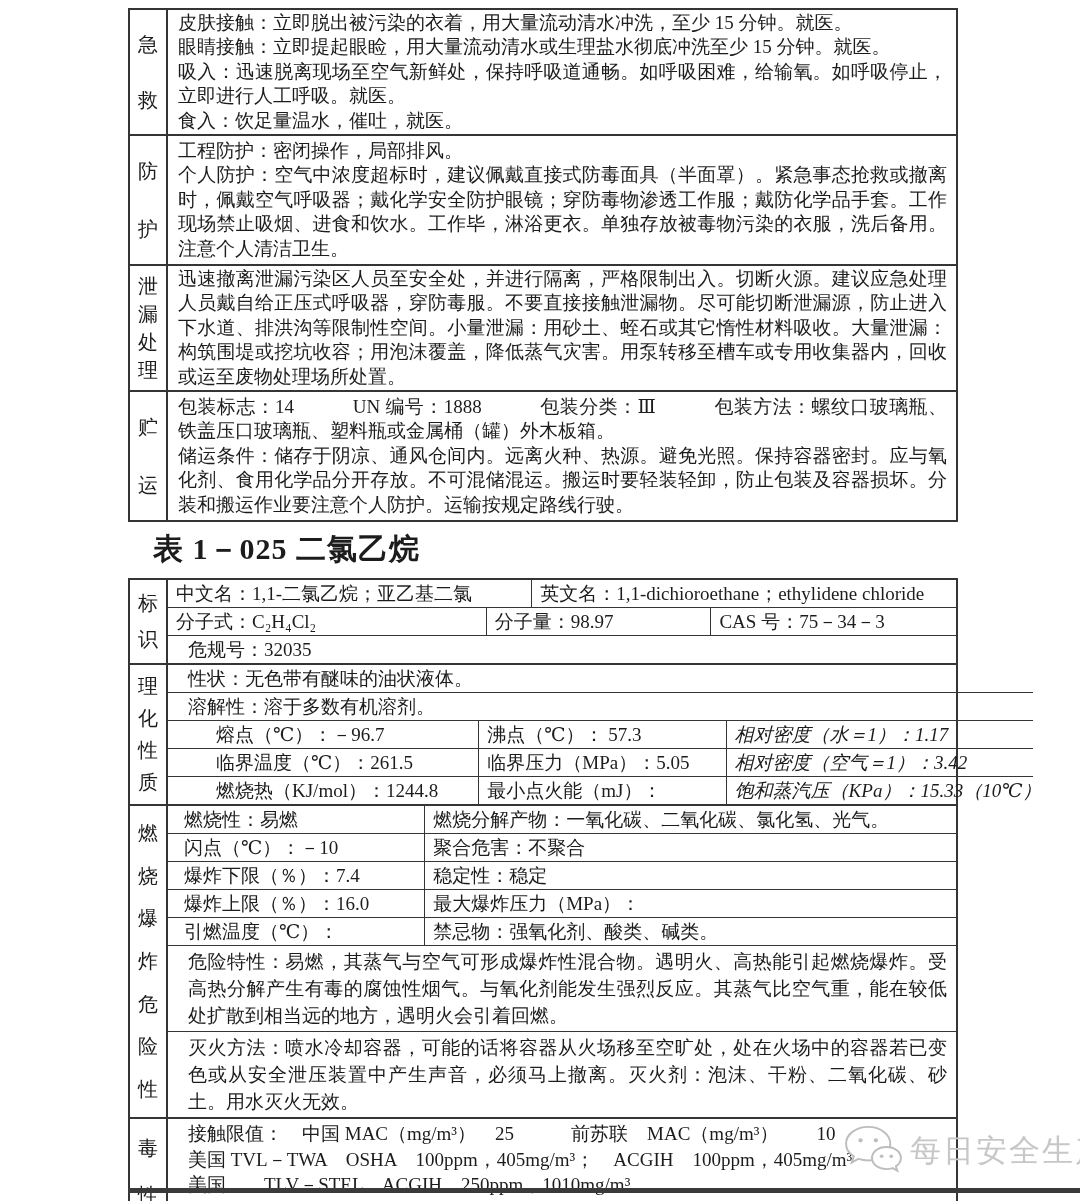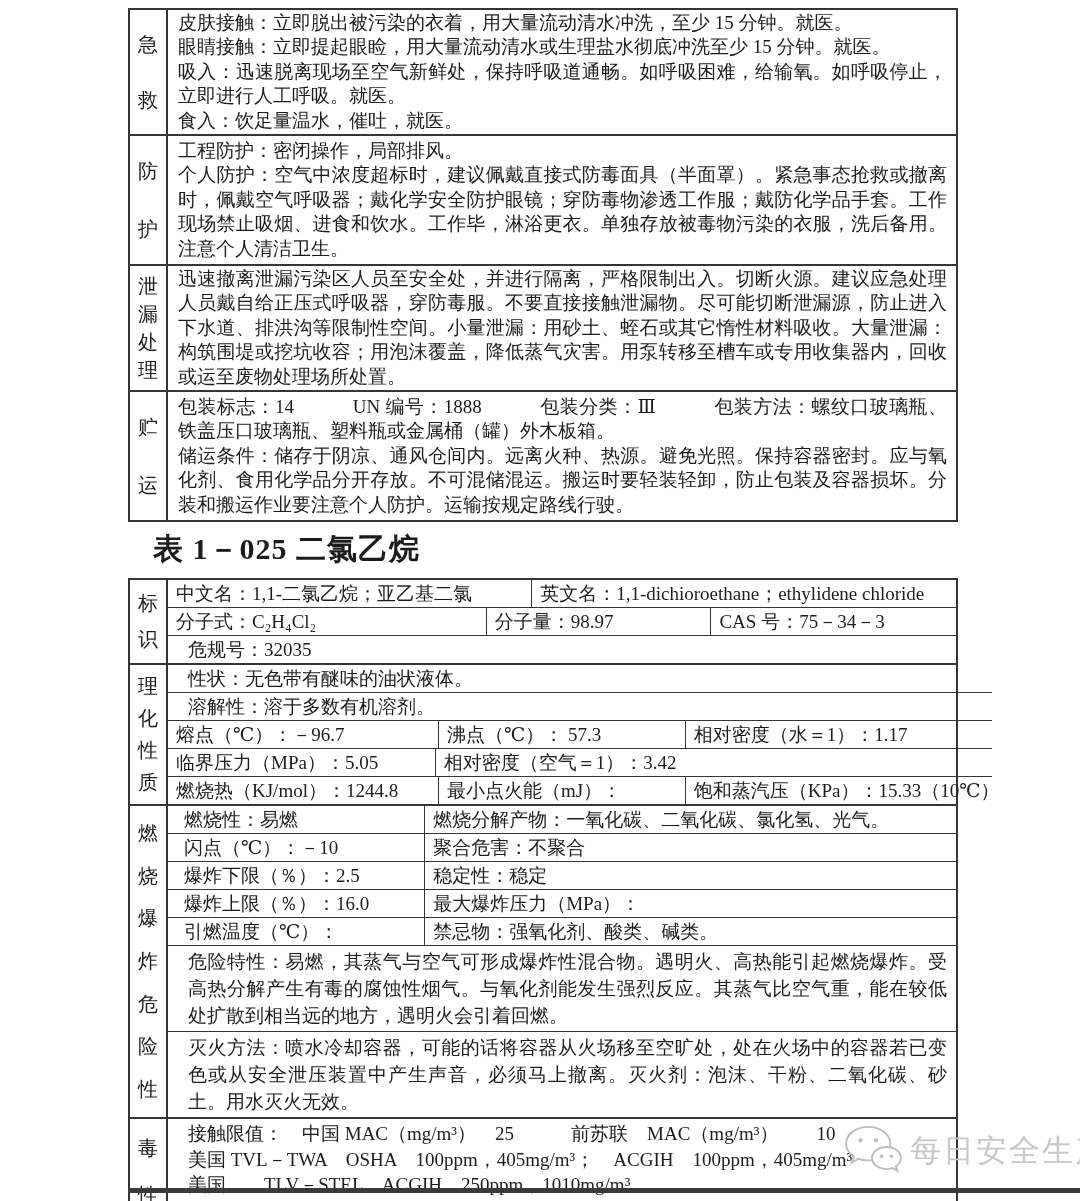--- a/index.html
+++ b/index.html
@@ -28,21 +28,21 @@
     box-sizing:border-box;padding:1px 8px;font-size:19px;line-height:25px;
     display:flex;align-items:center;overflow:hidden;white-space:nowrap;
   }
   .cell + .cell{border-left:1px solid #353535;}
   .cell.multi{display:block;white-space:normal;text-align:justify;line-height:27px;padding:2px 9px;}
   .cell.tox{display:block;white-space:normal;line-height:25.5px;padding:2px 9px;}
   .tox-line{font-size:19px;}
   
   .cols-name .c1{width:43.5%;} .cols-name .c2{width:56.5%;}
   .cols-3a .c1{width:39.4%;} .cols-3a .c2{width:26.3%;} .cols-3a .c3{width:34.3%;}
-  .cols-3b .c1{width:31.1%;} .cols-3b .c2{width:28.0%;} .cols-3b .c3{width:40.9%;}
+  .cols-3b .c1{width:31.1%;margin-left:40px;} .cols-3b .c2{width:28.0%;} .cols-3b .c3{width:40.9%;font-style:italic;}
   .cols-2 .c1{width:29.2%;padding-left:16px;} .cols-2 .c2{width:70.8%;}
   .cols-1 .c1{width:100%;padding-left:20px;}
   
   #table1{top:8px;}
   #table2{top:578px;border-bottom:none;}
   #page-title{
     position:absolute;left:153px;top:529px;font-size:30px;font-weight:bold;
     letter-spacing:1px;white-space:nowrap;
   }
   #bottom-rule{position:absolute;left:128px;top:1188px;width:952px;height:5px;background:#3a3a3a;}
@@ -148,20 +148,21 @@
       </div>
       <div class="row cols-1">
         <div class="cell c1">溶解性：溶于多数有机溶剂。</div>
       </div>
       <div class="row cols-3b">
         <div class="cell c1">熔点（℃）：－96.7</div>
         <div class="cell c2">沸点（℃）： 57.3</div>
         <div class="cell c3">相对密度（水＝1）：1.17</div>
       </div>
       <div class="row cols-3b">
+        <div class="cell c1">临界温度（℃）：261.5</div>
         <div class="cell c2">临界压力（MPa）：5.05</div>
         <div class="cell c3">相对密度（空气＝1）：3.42</div>
       </div>
       <div class="row cols-3b">
         <div class="cell c1">燃烧热（KJ/mol）：1244.8</div>
         <div class="cell c2">最小点火能（mJ）：</div>
         <div class="cell c3">饱和蒸汽压（KPa）：15.33（10℃）</div>
       </div>
     </div>
   </div>
@@ -179,21 +180,21 @@
     <div class="content">
       <div class="row cols-2">
         <div class="cell c1">燃烧性：易燃</div>
         <div class="cell c2">燃烧分解产物：一氧化碳、二氧化碳、氯化氢、光气。</div>
       </div>
       <div class="row cols-2">
         <div class="cell c1">闪点（℃）：－10</div>
         <div class="cell c2">聚合危害：不聚合</div>
       </div>
       <div class="row cols-2">
-        <div class="cell c1">爆炸下限（％）：2.5</div>
+        <div class="cell c1">爆炸下限（％）：7.4</div>
         <div class="cell c2">稳定性：稳定</div>
       </div>
       <div class="row cols-2">
         <div class="cell c1">爆炸上限（％）：16.0</div>
         <div class="cell c2">最大爆炸压力（MPa）：</div>
       </div>
       <div class="row cols-2">
         <div class="cell c1">引燃温度（℃）：</div>
         <div class="cell c2">禁忌物：强氧化剂、酸类、碱类。</div>
       </div>

